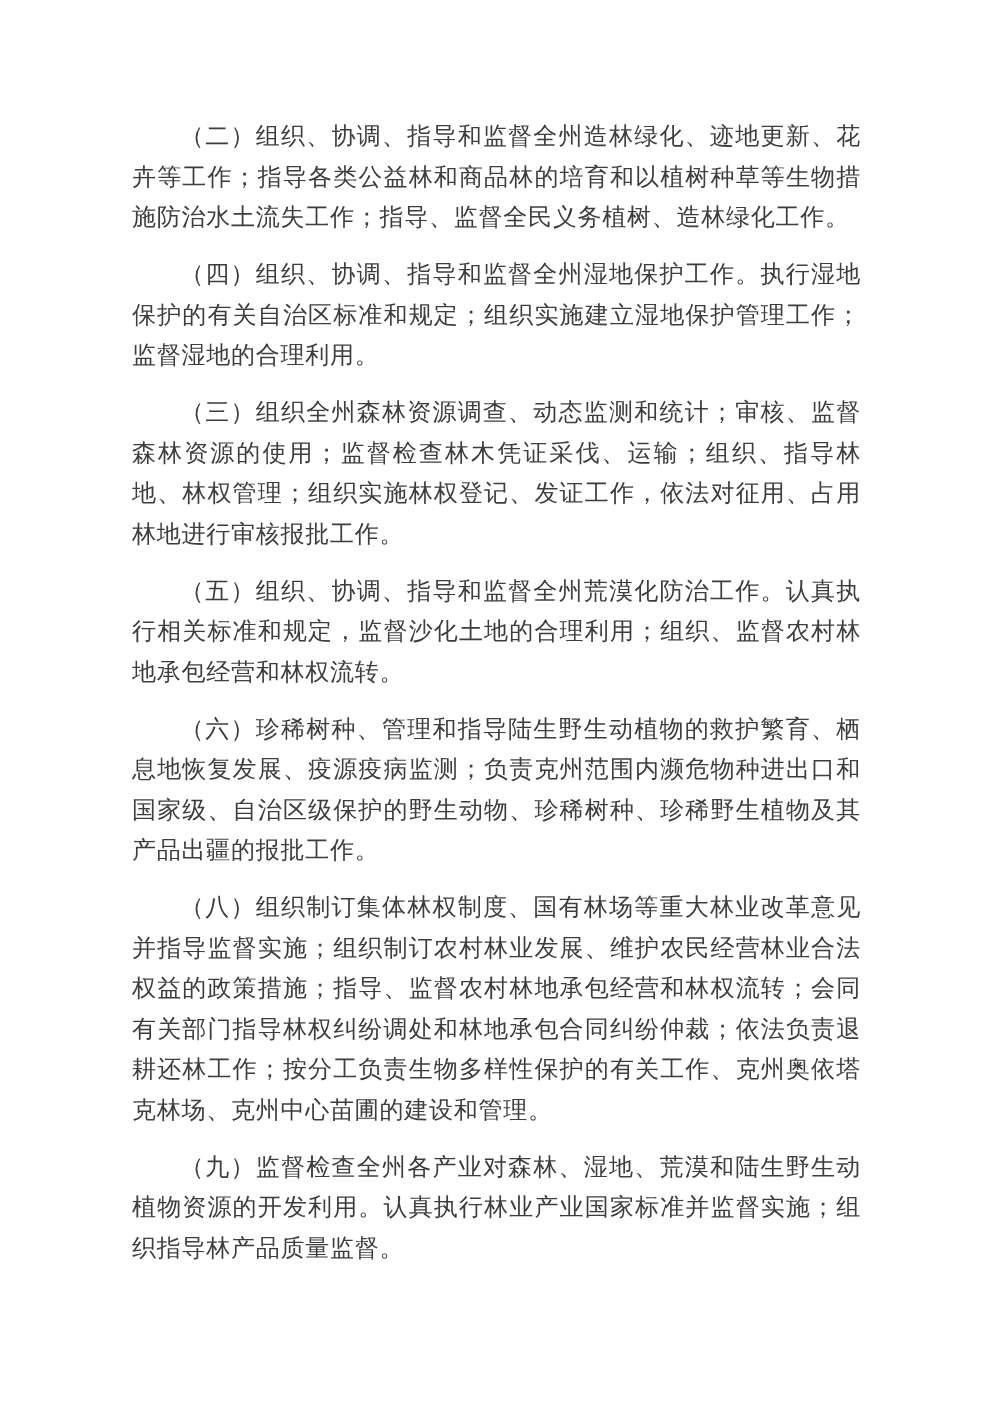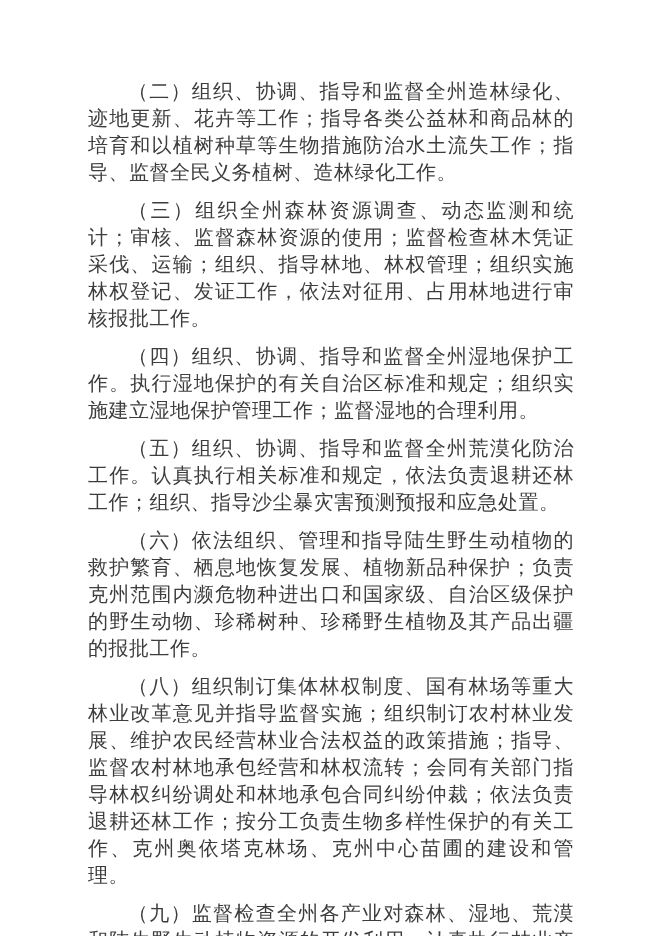--- a/index.html
+++ b/index.html
@@ -11,37 +11,37 @@
     position: relative;
     width: 662px;
     height: 936px;
     box-sizing: border-box;
     background: #ffffff;
     padding: 78px 88px 0 88px;
     overflow: hidden;
   }
   .doc-body p {
     font-family: "Liberation Serif", "DejaVu Serif", serif;
-    font-size: 20px;
+    font-size: 16px;
     line-height: 27px;
     color: #3d3d3d;
     text-align: justify;
     text-justify: inter-ideograph;
     text-indent: 2em;
     margin: 0 0 11px 0;
     letter-spacing: 0.5px;
     word-break: break-all;
   }
 </style>
 </head>
 <body>
 
 <div class="page">
   <div class="doc-body">
     <p>（二）组织、协调、指导和监督全州造林绿化、迹地更新、花卉等工作；指导各类公益林和商品林的培育和以植树种草等生物措施防治水土流失工作；指导、监督全民义务植树、造林绿化工作。</p>
+    <p>（四）组织、协调、指导和监督全州湿地保护工作。执行湿地保护的有关自治区标准和规定；组织实施建立湿地保护管理工作；监督湿地的合理利用。</p>
     <p>（三）组织全州森林资源调查、动态监测和统计；审核、监督森林资源的使用；监督检查林木凭证采伐、运输；组织、指导林地、林权管理；组织实施林权登记、发证工作，依法对征用、占用林地进行审核报批工作。</p>
-    <p>（四）组织、协调、指导和监督全州湿地保护工作。执行湿地保护的有关自治区标准和规定；组织实施建立湿地保护管理工作；监督湿地的合理利用。</p>
-    <p>（五）组织、协调、指导和监督全州荒漠化防治工作。认真执行相关标准和规定，依法负责退耕还林工作；组织、指导沙尘暴灾害预测预报和应急处置。</p>
-    <p>（六）依法组织、管理和指导陆生野生动植物的救护繁育、栖息地恢复发展、植物新品种保护；负责克州范围内濒危物种进出口和国家级、自治区级保护的野生动物、珍稀树种、珍稀野生植物及其产品出疆的报批工作。</p>
+    <p>（五）组织、协调、指导和监督全州荒漠化防治工作。认真执行相关标准和规定，监督沙化土地的合理利用；组织、监督农村林地承包经营和林权流转。</p>
+    <p>（六）珍稀树种、管理和指导陆生野生动植物的救护繁育、栖息地恢复发展、疫源疫病监测；负责克州范围内濒危物种进出口和国家级、自治区级保护的野生动物、珍稀树种、珍稀野生植物及其产品出疆的报批工作。</p>
     <p>（八）组织制订集体林权制度、国有林场等重大林业改革意见并指导监督实施；组织制订农村林业发展、维护农民经营林业合法权益的政策措施；指导、监督农村林地承包经营和林权流转；会同有关部门指导林权纠纷调处和林地承包合同纠纷仲裁；依法负责退耕还林工作；按分工负责生物多样性保护的有关工作、克州奥依塔克林场、克州中心苗圃的建设和管理。</p>
     <p>（九）监督检查全州各产业对森林、湿地、荒漠和陆生野生动植物资源的开发利用。认真执行林业产业国家标准并监督实施；组织指导林产品质量监督。</p>
   </div>
 </div>
 
 </body></html>

